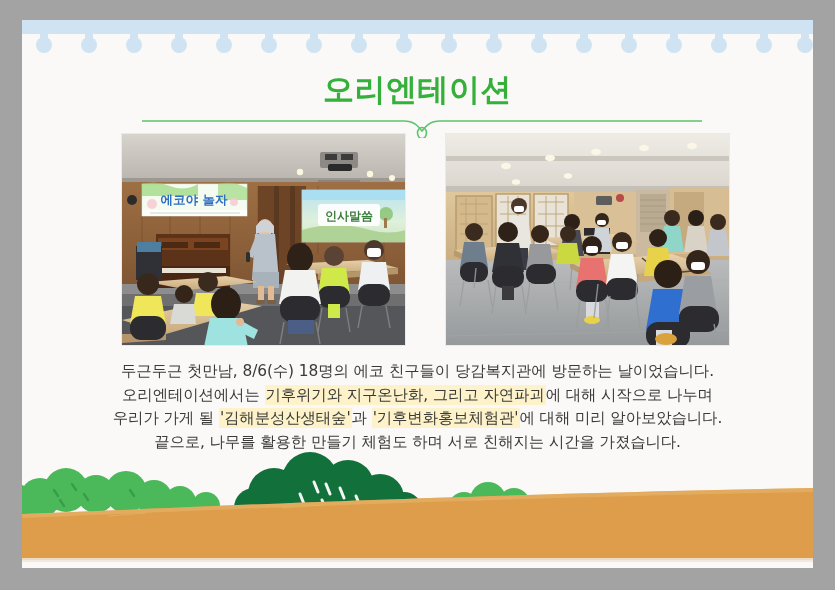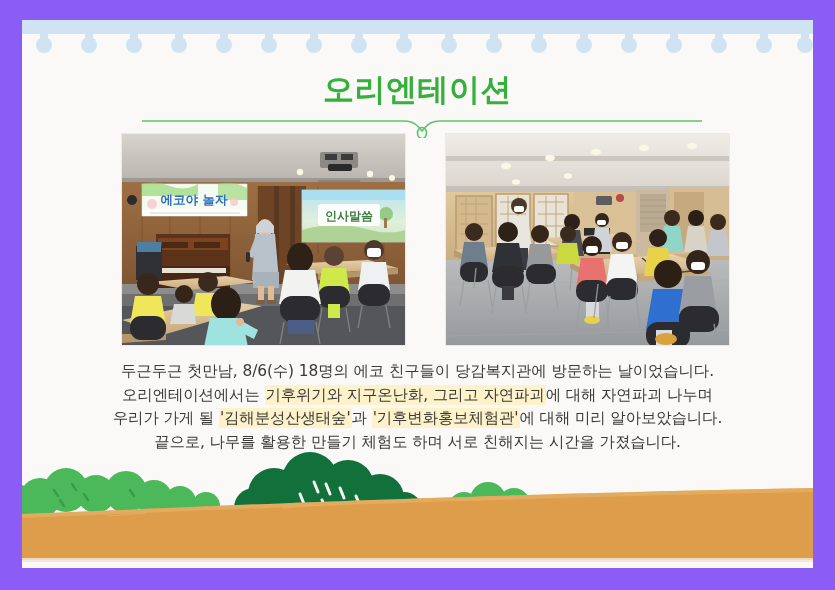--- a/index.html
+++ b/index.html
@@ -12,21 +12,21 @@
     height: 590px;
     overflow: hidden;
     font-family: "DejaVu Sans", "Liberation Sans", sans-serif;
   }
 
   
   #poster {
     position: relative;
     width: 835px;
     height: 590px;
-    background: #8b5cf6;
+    background: #a3a3a3;
     box-sizing: border-box;
   }
 
   
   #card {
     position: absolute;
     left: 22px;
     top: 20px;
     width: 791px;
     height: 548px;
@@ -590,21 +590,21 @@
         </svg>
       </div>
 
     </div>
 
     <div id="body-copy">
       <div class="line">
         <span>두근두근 첫만남, 8/6(수) 18명의 에코 친구들이 당감복지관에 방문하는 날이었습니다.</span>
       </div>
       <div class="line">
-        <span>오리엔테이션에서는 </span><span class="hl">기후위기와 지구온난화, 그리고 자연파괴</span><span>에 대해 자연파괴 나누며</span>
+        <span>오리엔테이션에서는 </span><span class="hl">기후위기와 지구온난화, 그리고 자연파괴</span><span>에 대해 시작으로 나누며</span>
       </div>
       <div class="line">
         <span>우리가 가게 될 </span><span class="hl">'김해분성산생태숲'</span><span>과 </span><span class="hl">'기후변화홍보체험관'</span><span>에 대해 미리 알아보았습니다.</span>
       </div>
       <div class="line">
         <span>끝으로, 나무를 활용한 만들기 체험도 하며 서로 친해지는 시간을 가졌습니다.</span>
       </div>
     </div>
 
     <div id="ground">

